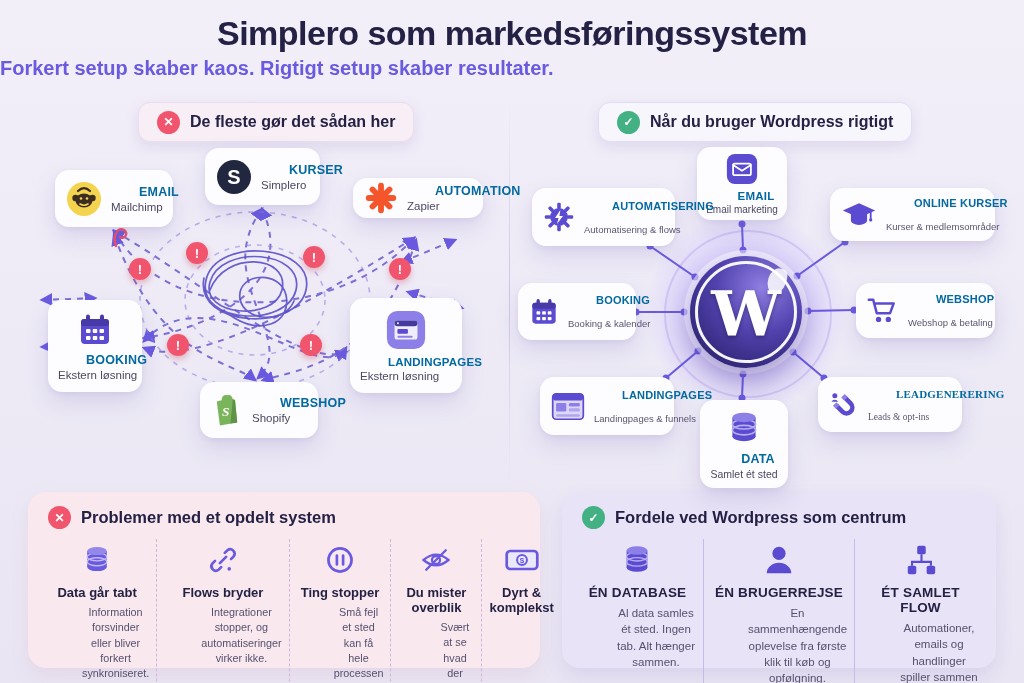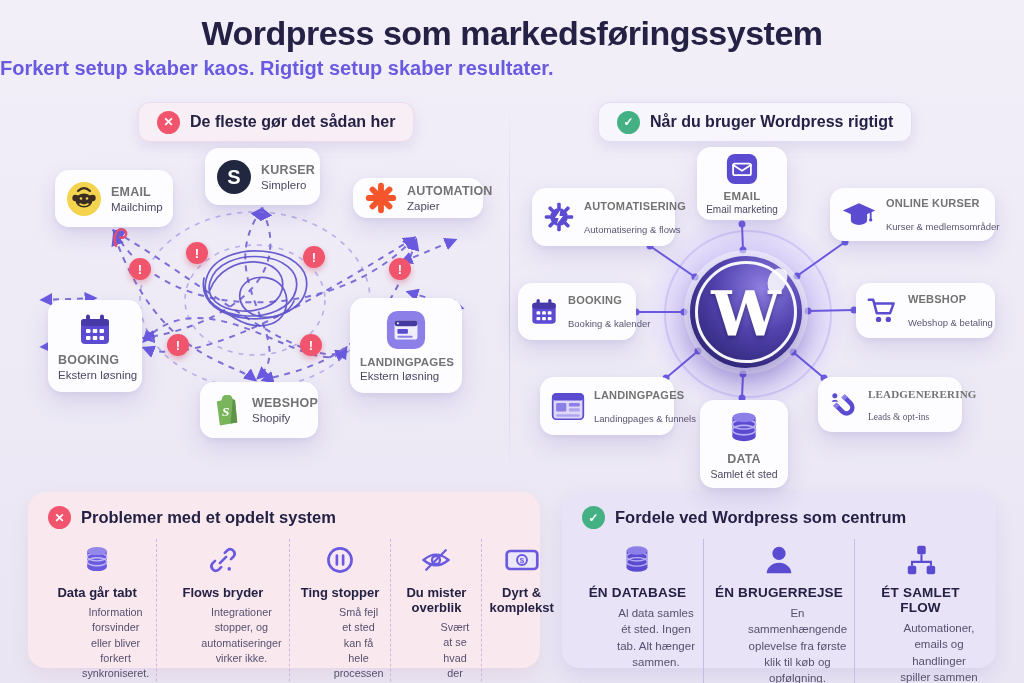--- a/index.html
+++ b/index.html
@@ -21,21 +21,21 @@
   .dot{width:23px;height:23px;border-radius:50%;display:flex;align-items:center;
     justify-content:center;color:#fff;font-size:12px;font-weight:800;flex:0 0 auto;}
   .dot.red{background:#f0556d;}
   .dot.green{background:#43b183;}
   
   .card{position:absolute;background:#fdfdff;border-radius:14px;z-index:4;
     box-shadow:0 10px 22px rgba(105,90,180,.17),0 2px 5px rgba(105,90,180,.08);
     display:flex;align-items:center;gap:9px;padding:8px 11px;box-sizing:border-box;}
   .card .ic{flex:0 0 auto;display:flex;align-items:center;justify-content:center;}
   .ctext{display:flex;flex-direction:column;min-width:0;}
-  .t1{font-size:12.5px;font-weight:800;color:#737373;letter-spacing:.2px;white-space:nowrap;}
+  .t1{font-size:12.5px;font-weight:800;color:#0369a1;letter-spacing:.2px;white-space:nowrap;margin-left:28px;}
   .t2{font-size:11.5px;color:#4c4861;margin-top:2px;white-space:nowrap;}
   .card.small .t1{font-size:11px;}
   .card.small .t2{font-size:9.5px;color:#5a5570;margin-top:12px;}
   .card.vert{flex-direction:column;justify-content:center;gap:5px;padding:9px 8px;}
   .card.vert .ctext{align-items:flex-start;width:100%;padding-left:4px;}
   .card.vcenter .ctext{align-items:center;padding-left:0;text-align:center;}
   
   .alert-badge{position:absolute;width:22px;height:22px;border-radius:50%;background:#f0556d;
     color:#fff;font-weight:800;font-size:13px;display:flex;align-items:center;justify-content:center;
     z-index:3;box-shadow:0 3px 6px rgba(200,60,90,.35);}
@@ -70,21 +70,21 @@
   .col .cd{font-size:10.8px;color:#56506e;line-height:1.42;margin-left:37px;}
   .benefits .col .cd{font-size:11.5px;}
   svg{display:block;}
   .lines{position:absolute;z-index:2;}
 </style>
 </head>
 <body>
 
 <div class="canvas">
 
-  <div class="page-title">Wordpress som markedsføringssystem</div>
+  <div class="page-title">Simplero som markedsføringssystem</div>
   <div class="page-subtitle">Forkert setup skaber kaos. Rigtigt setup skaber resultater.</div>
   <div class="divider"></div>
 
   <div class="pill bad" style="left:138px;top:102px;">
     <span class="dot red">✕</span>
     <span>De fleste gør det sådan her</span>
   </div>
 
   <svg class="lines" style="left:0;top:140px;" width="510" height="350">
     <defs>

